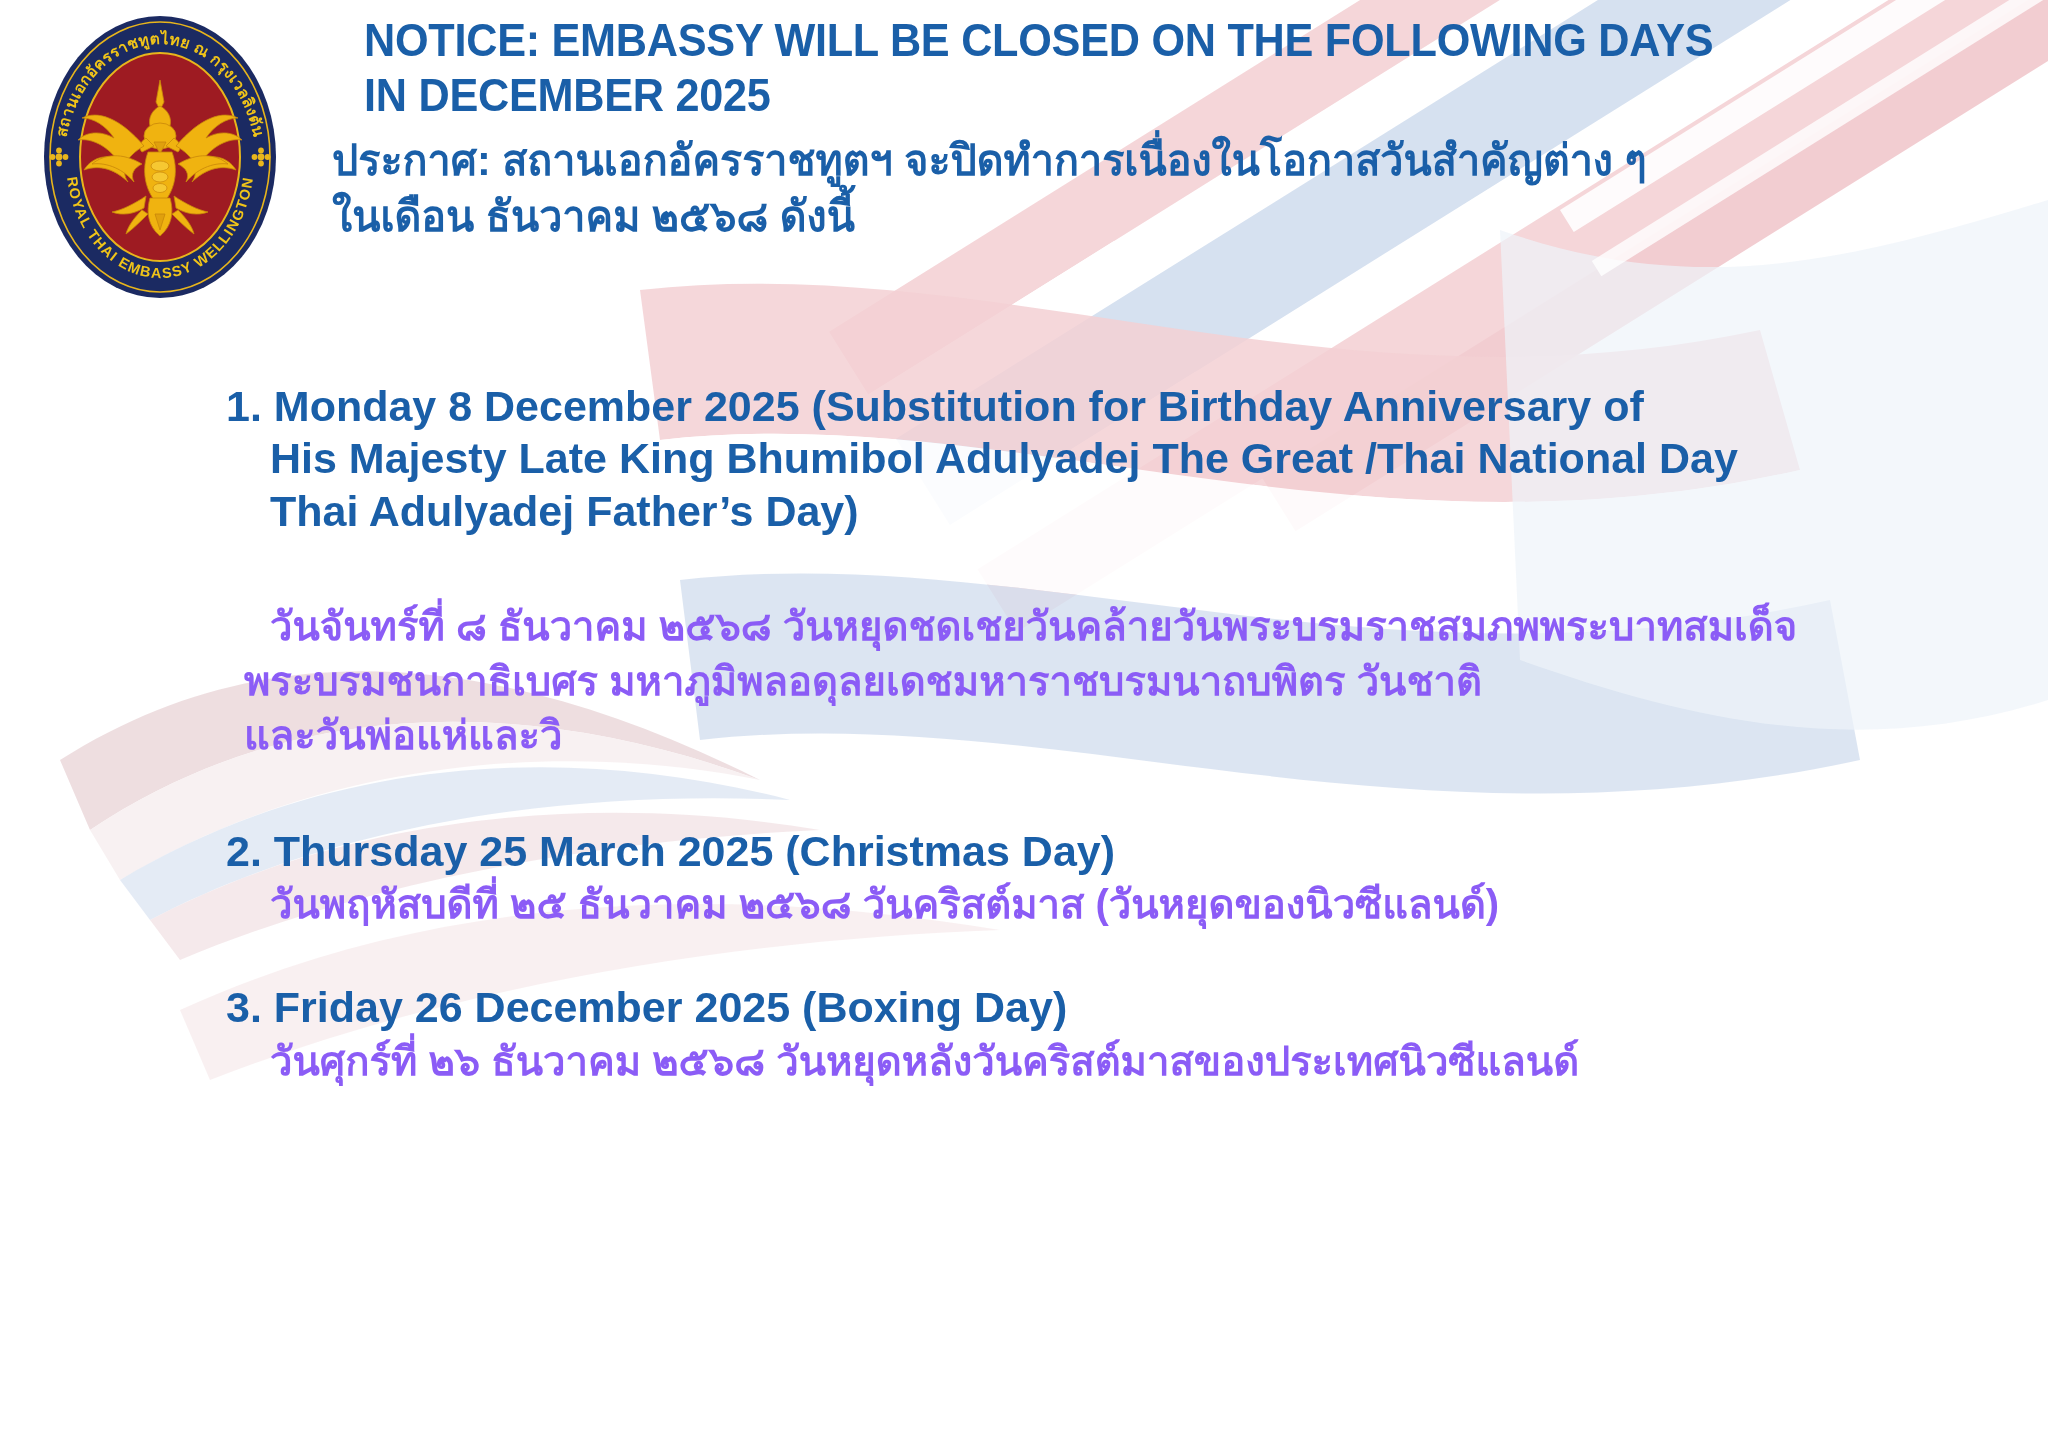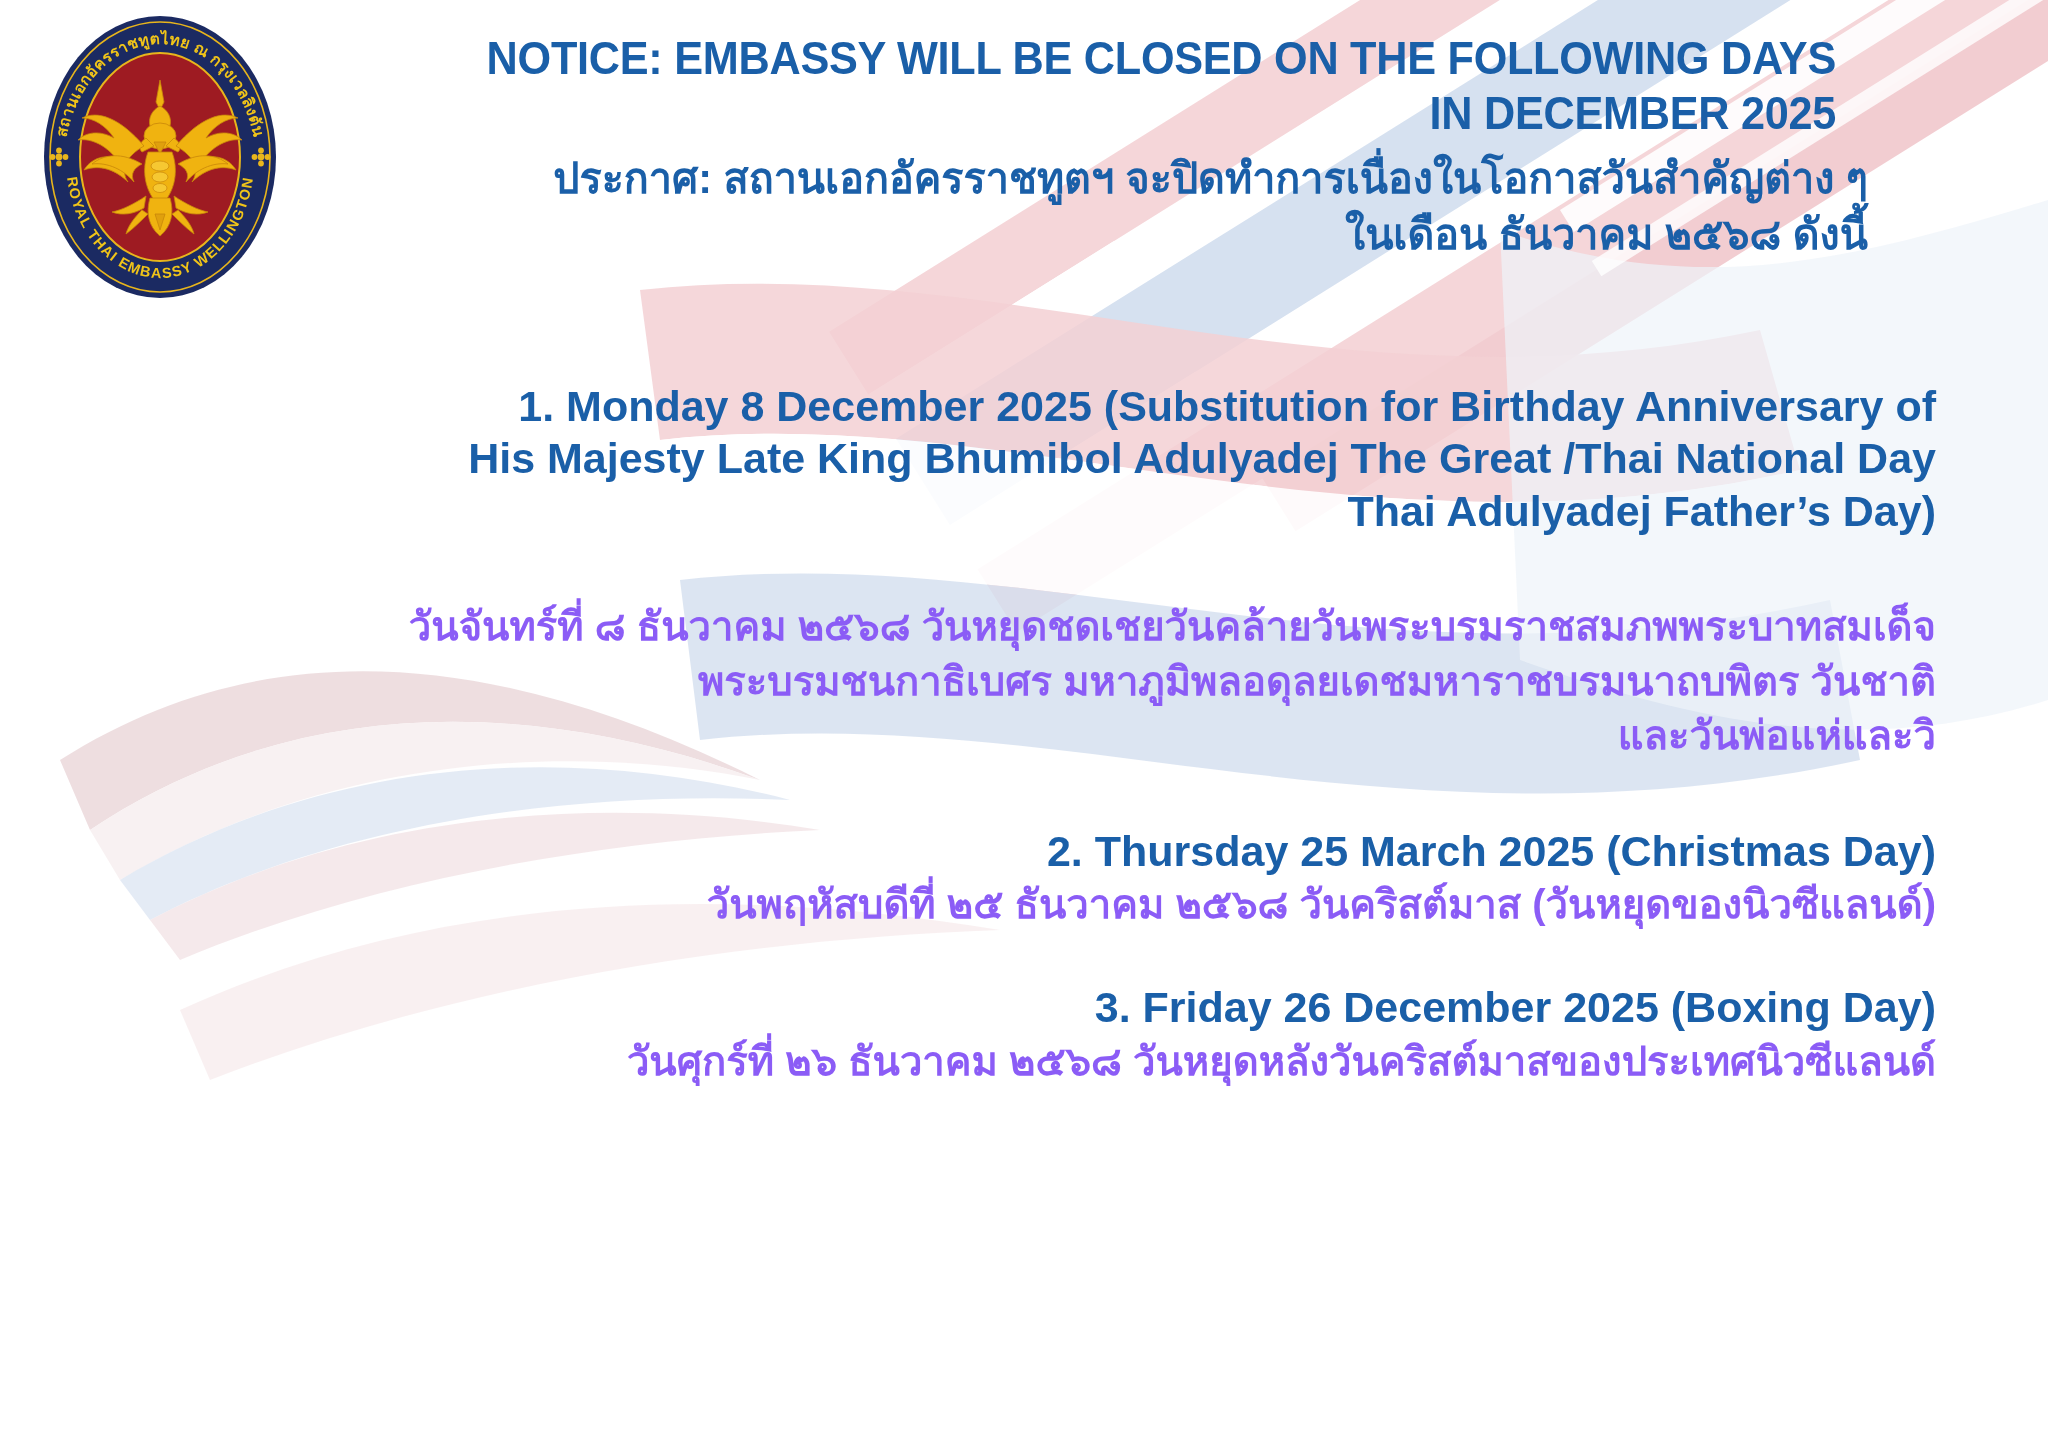--- a/index.html
+++ b/index.html
@@ -34,24 +34,24 @@
     top: 14px;
     width: 236px;
     height: 286px;
     z-index: 3;
   }
 
   
   .header {
     position: absolute;
     left: 300px;
-    top: 30px;
+    top: 12px;
     width: 1600px;
     z-index: 4;
-    text-align: right;
+    text-align: left;
   }
   .headline {
     color: #1a5fa8;
     font-weight: 700;
     font-size: 47px;
     line-height: 1.18;
     letter-spacing: -0.3px;
     transform: scaleX(0.92);
     transform-origin: center top;
     white-space: nowrap;
@@ -63,25 +63,24 @@
     line-height: 1.30;
     transform: scaleX(0.96);
     transform-origin: center top;
     white-space: nowrap;
   }
   .subline.first { margin-top: 10px; }
 
   
   .content {
     position: absolute;
-    left: 236px;
+    left: 226px;
     top: 380px;
     width: 1700px;
     z-index: 4;
-    text-align: right;
   }
 
   .item { margin-bottom: 0px; }
 
   .en-line {
     color: #1a5fa8;
     font-weight: 700;
     font-size: 43px;
     line-height: 1.22;
     white-space: nowrap;

